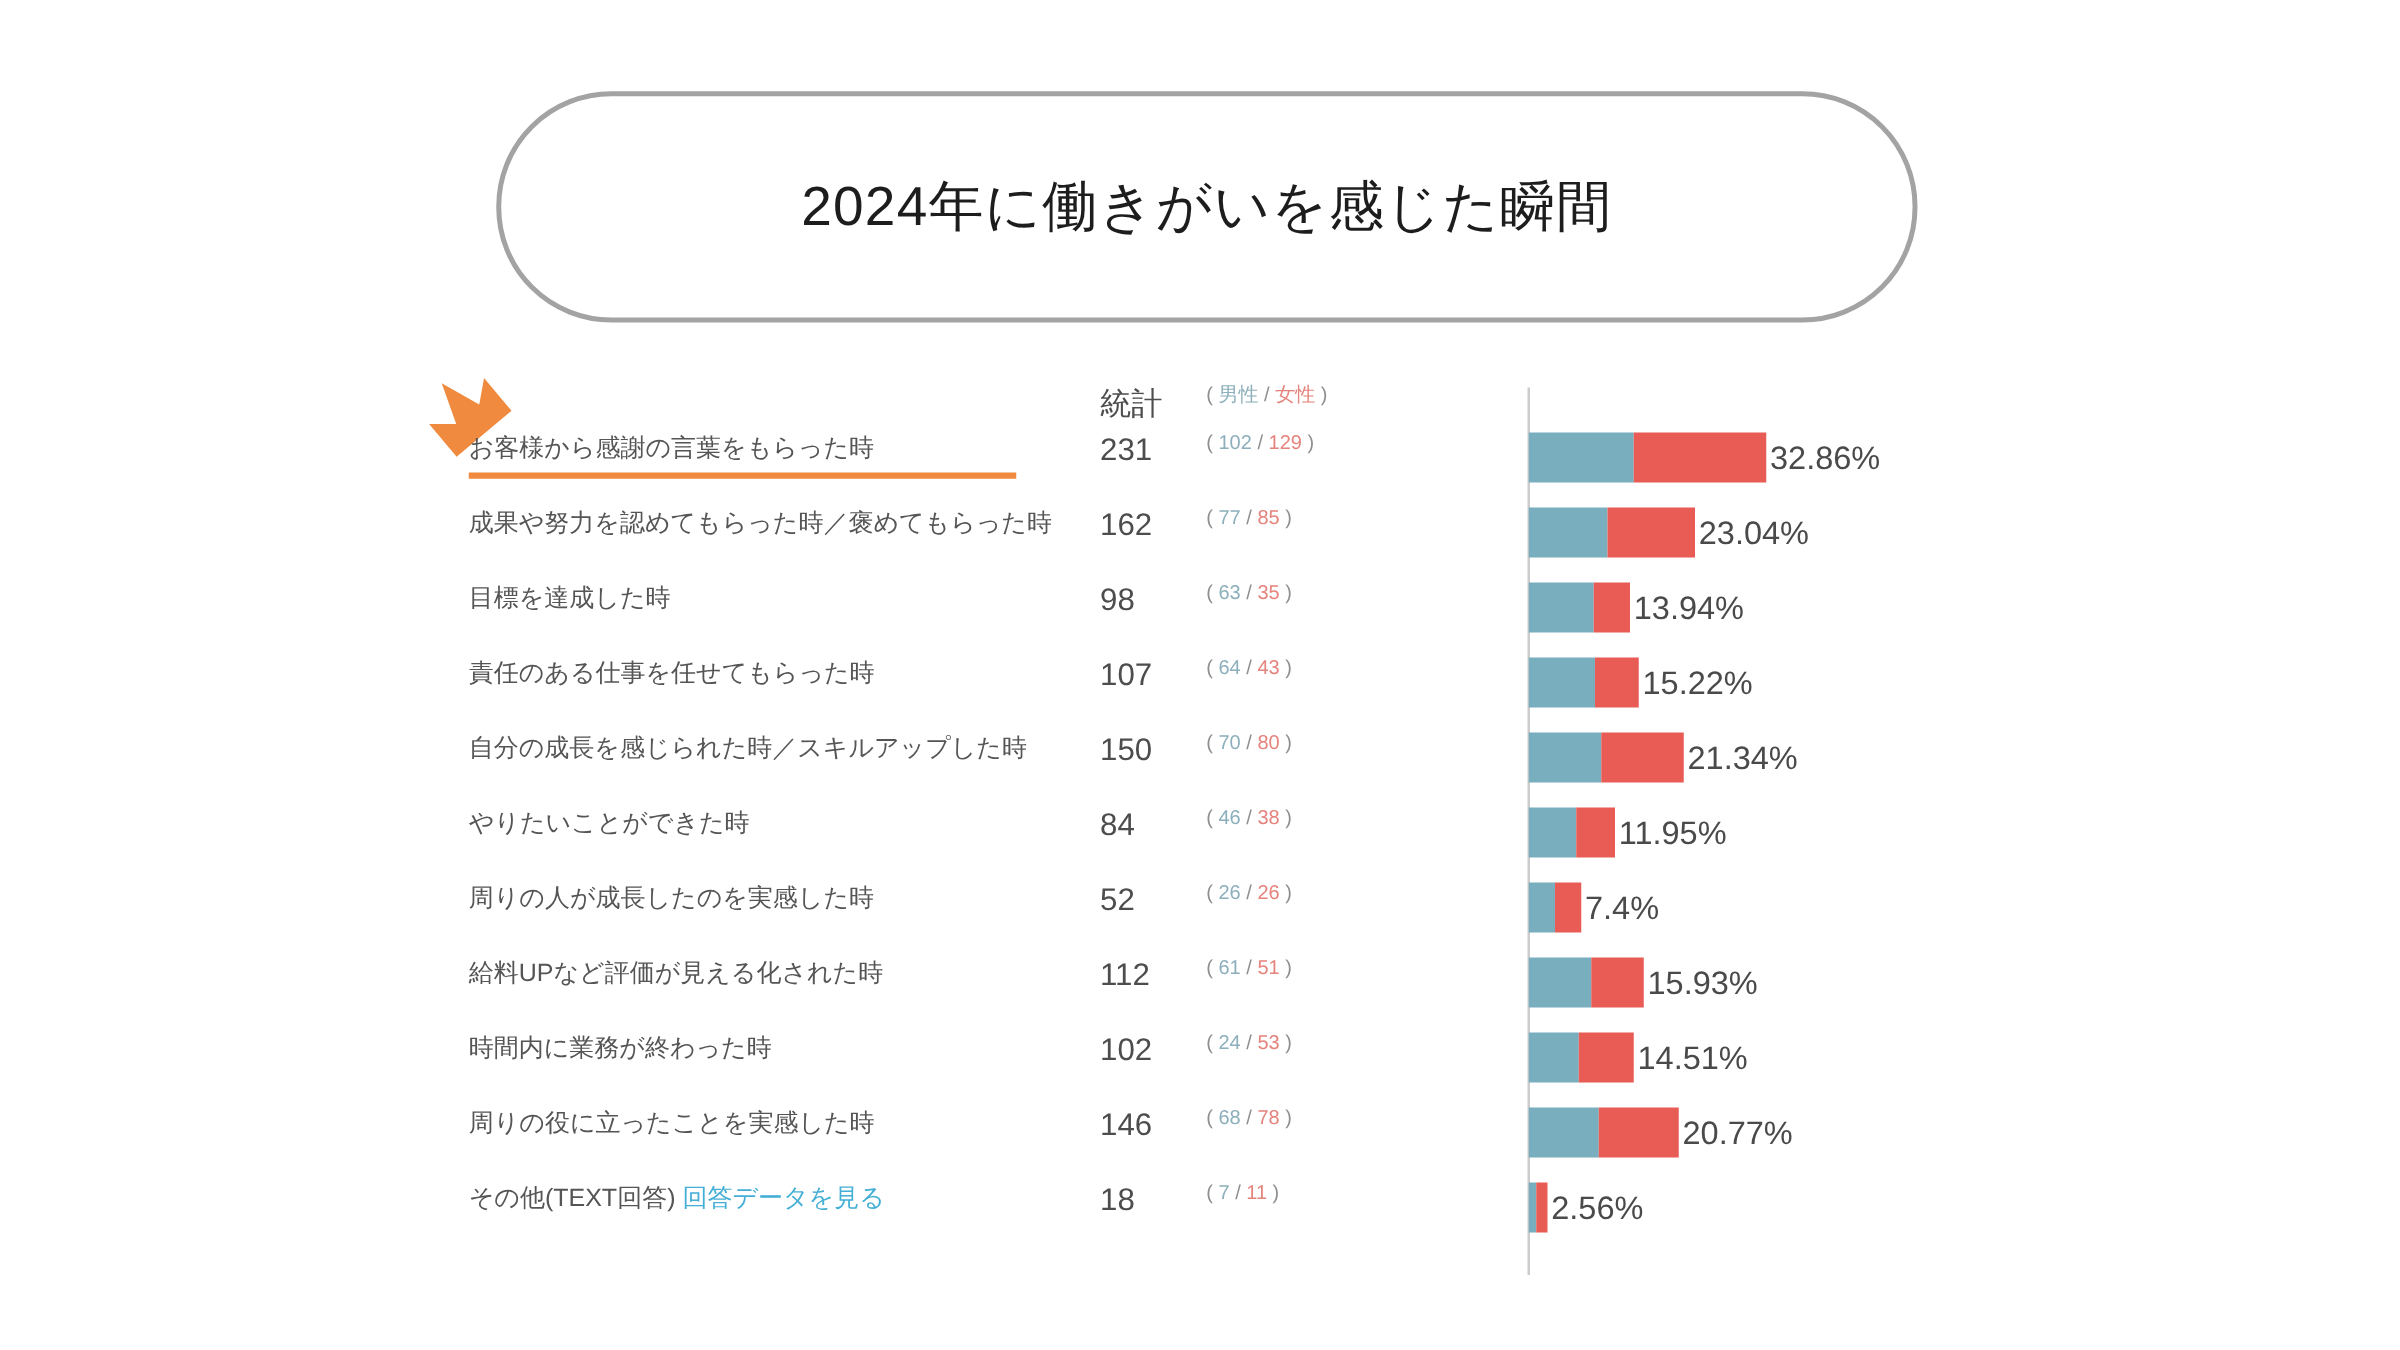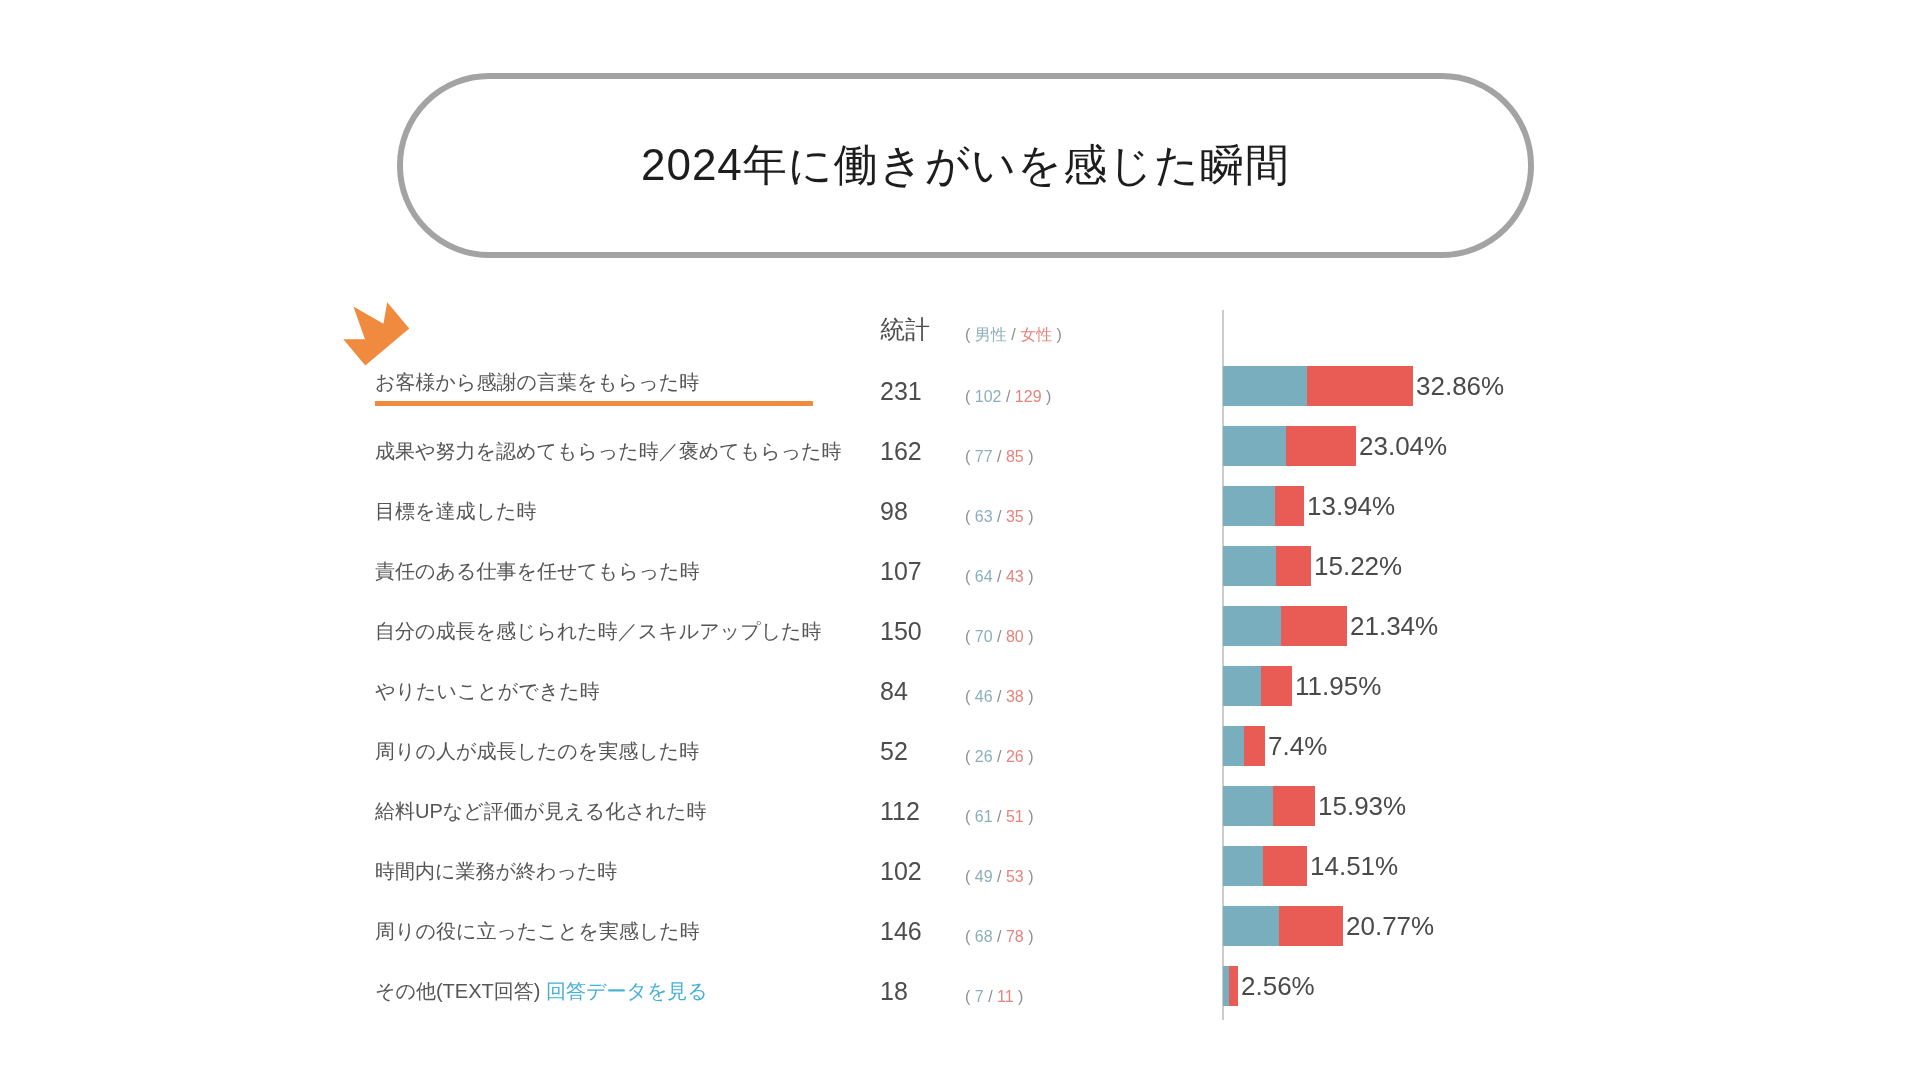--- a/index.html
+++ b/index.html
@@ -4,30 +4,30 @@
 <style>
   html,body{margin:0;padding:0}
   body{
     width:1920px;height:1080px;position:relative;overflow:hidden;
     background:#ffffff;
     font-family:"Liberation Sans","DejaVu Sans",sans-serif;
   }
   
   .title-box{
     position:absolute;left:397px;top:73px;width:1137px;height:185px;
-    box-sizing:border-box;border:6px solid #a3a3a3;border-radius:92px;
+    box-sizing:border-box;border:4px solid #a3a3a3;border-radius:92px;
     display:flex;align-items:center;justify-content:center;background:#fff;
   }
   .title-text{font-size:44px;color:#1d1d1d;font-weight:500;letter-spacing:1px}
   
   .crown{position:absolute;left:336px;top:293px;width:74px;height:74px;transform:rotate(-40deg)}
   
   .chart{position:absolute;left:375px;top:306px;width:1245px}
   .axis{position:absolute;left:847px;top:4px;width:2px;height:calc(100% + 10px);background:#cccccc}
-  .row{display:flex;align-items:flex-end;min-height:60px}
+  .row{display:flex;align-items:flex-start;min-height:60px}
   .header-row{min-height:40px}
   .c-label{width:505px;font-size:20px;color:#555555;line-height:1.38;position:relative}
   .c-stat{width:85px;font-size:25px;color:#4d4d4d}
   .c-gender{width:258px;font-size:16px}
   .gray{color:#8f8f8f}
   .male-t{color:#8CAFBB}
   .female-t{color:#E5837D}
   .c-bar{flex:1;display:flex;align-items:center;position:relative}
   .bar{height:40px;display:flex;flex-shrink:0}
   .seg{height:100%}
@@ -178,21 +178,21 @@
       </div>
       <span class="pct">15.93%</span>
     </div>
   </div>
 
   <div class="row">
     <div class="c-label"><span>時間内に業務が終わった時</span><a class="link"></a>
       
     </div>
     <div class="c-stat">102</div>
-    <div class="c-gender"><span class="gray">( </span><span class="male-t">49</span><span class="gray"> / </span><span class="female-t">53</span><span class="gray"> )</span></div>
+    <div class="c-gender"><span class="gray">( </span><span class="male-t">24</span><span class="gray"> / </span><span class="female-t">53</span><span class="gray"> )</span></div>
     <div class="c-bar">
       <div class="bar">
         <div class="seg male" style="width: 40px;"></div>
         <div class="seg female" style="width: 44px;"></div>
       </div>
       <span class="pct">14.51%</span>
     </div>
   </div>
 
   <div class="row">

